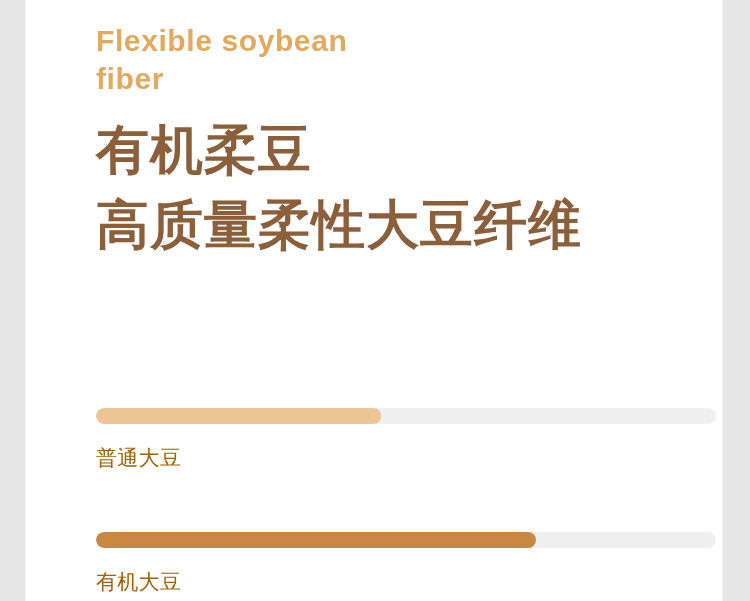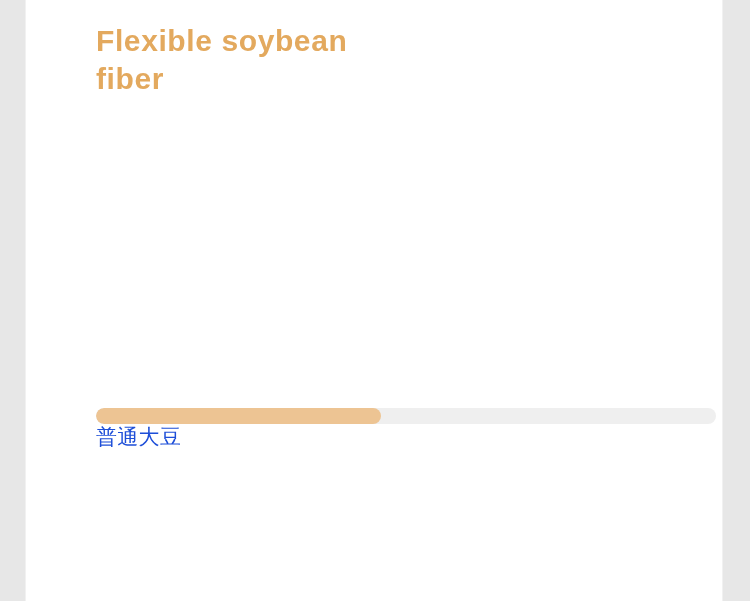--- a/index.html
+++ b/index.html
@@ -130,50 +130,61 @@
   .bar-fill {
     position: absolute;
     left: 0;
     top: 0;
     height: 16px;
     border-radius: 8px;
   }
 
   .bar-label {
     display: block;
+    margin-top: 21px;
     font-size: 21px;
     line-height: 1.2;
     letter-spacing: 0.3px;
-    color: #1d4ed8;
+    color: #a16207;
     white-space: nowrap;
   }
 </style>
 </head>
 <body>
 
 <div class="viewport">
 
   <div class="page-sheet">
 
     <div class="content">
 
       <div class="eyebrow">Flexible soybean
 fiber</div>
 
+      <div class="headline">
+        <span class="headline-line">有机柔豆</span>
+        <span class="headline-line">高质量柔性大豆纤维</span>
+      </div>
 
 
       <div class="bars">
 
         <div class="bar-group">
           <div class="bar-track" style="background: rgb(239, 239, 239);">
             <div class="bar-fill" style="width: 46%; background: rgb(237, 196, 147);"></div>
           </div>
           <span class="bar-label">普通大豆</span>
         </div>
 
+        <div class="bar-group">
+          <div class="bar-track" style="background: rgb(239, 239, 239);">
+            <div class="bar-fill" style="width: 71%; background: rgb(201, 135, 67);"></div>
+          </div>
+          <span class="bar-label">有机大豆</span>
+        </div>
 
       </div>
 
     </div>
   </div>
 
   <div class="gutter gutter-left"></div>
   <div class="gutter gutter-right"></div>
   <div class="seam seam-left"></div>
   <div class="seam seam-right"></div>

